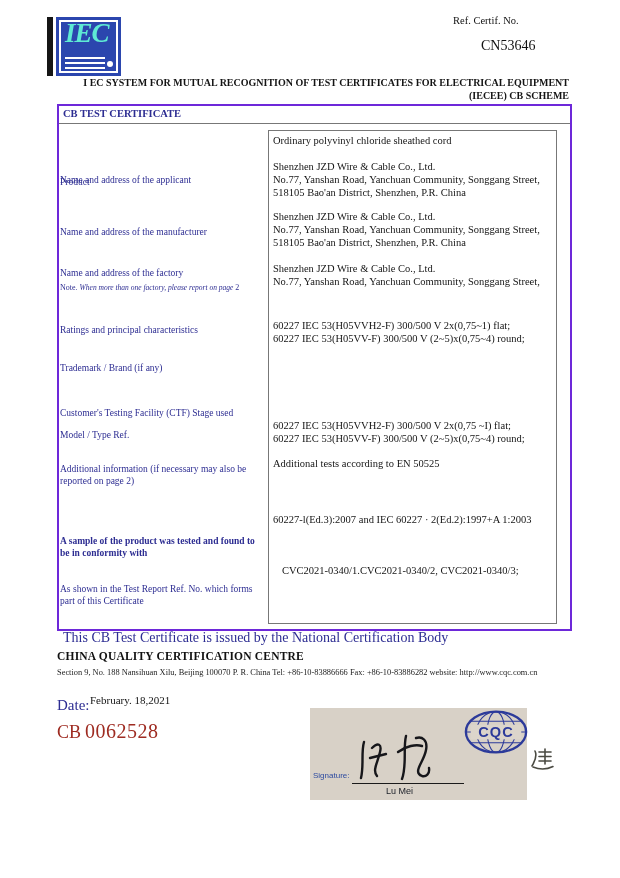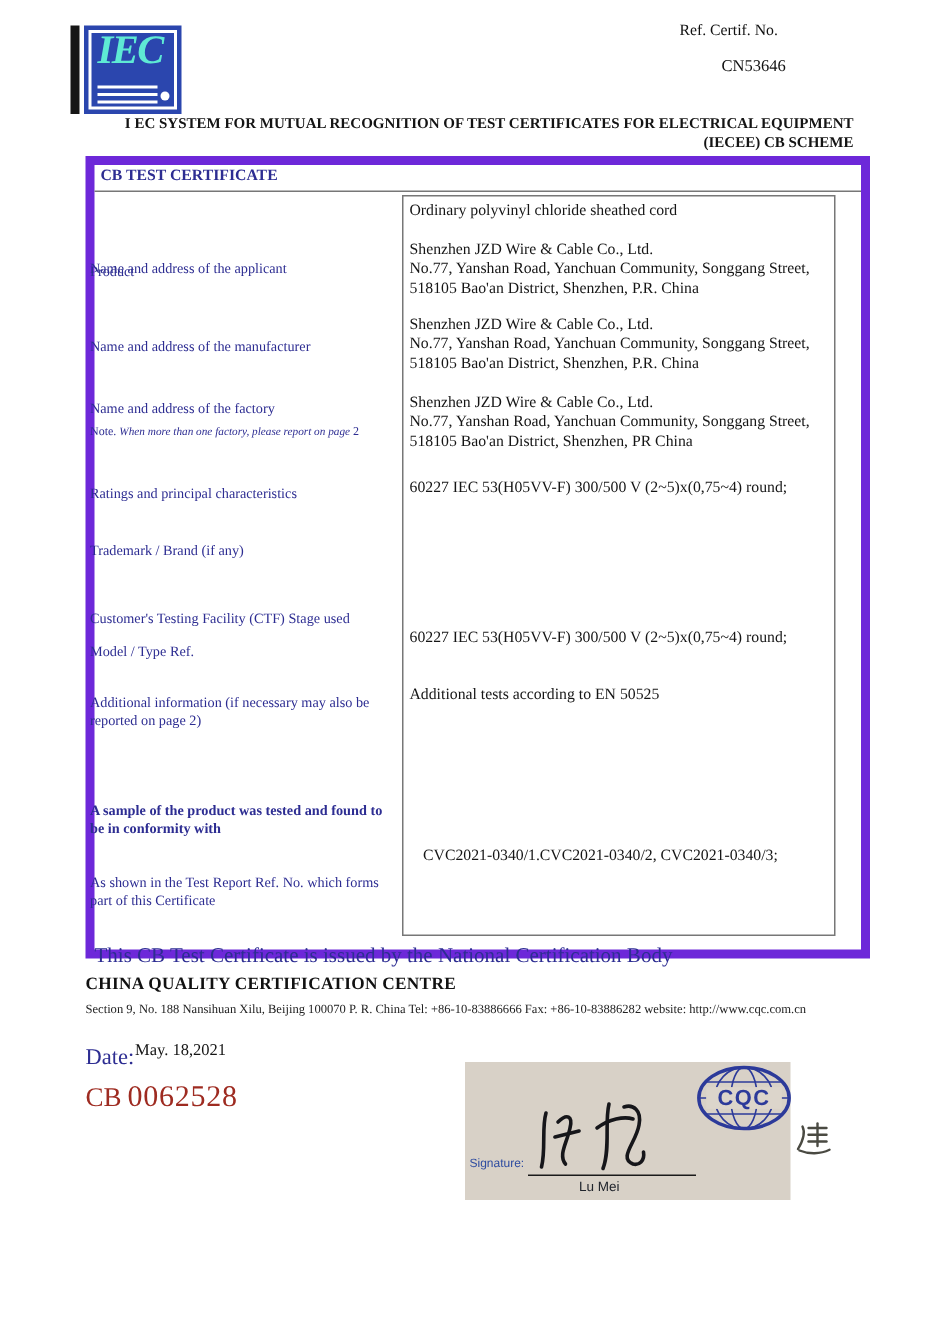--- a/index.html
+++ b/index.html
@@ -14,26 +14,26 @@
   .iec-logo{left:47px;top:17px;width:76px;height:59px;}
   .iec-bar{position:absolute;left:0;top:0;width:6px;height:59px;background:#161616;}
   .iec-box{position:absolute;left:9px;top:0;width:65px;height:59px;background:#2b46ae;}
   .iec-frame{position:absolute;left:3px;top:3px;right:3px;bottom:3px;border:2px solid #ffffff;}
   .iec-text{position:absolute;left:9px;top:1px;color:#5eead4;font-weight:bold;font-style:italic;
     font-size:27px;letter-spacing:-1px;font-family:"Liberation Serif",serif;}
   .iec-line{position:absolute;left:9px;height:2px;width:40px;background:#fff;}
   .iec-dot{position:absolute;left:51px;top:44px;width:6px;height:6px;border-radius:50%;background:#fff;}
 
   .ref-label{left:453px;top:15px;font-size:10.5px;}
-  .ref-value{left:481px;top:38px;font-size:11px;}
+  .ref-value{left:481px;top:38px;font-size:14px;}
 
   .scheme{left:57px;top:77px;width:512px;font-weight:bold;font-size:10px;line-height:12.5px;color:#141414;text-align:right;}
 
   
-  .outer-box{left:57px;top:104px;width:511px;height:523px;border:6px solid #6d28d9;}
+  .outer-box{left:57px;top:104px;width:511px;height:523px;border:2px solid #6d28d9;}
   .cert-title{position:absolute;left:0;top:0;right:0;height:15px;padding:2px 4px 0 4px;
     border-bottom:1px solid #777;color:#2d2d92;font-weight:bold;font-size:10.5px;}
   .inner-box{left:268px;top:130px;width:287px;height:492px;border:1px solid #777;}
 
   .lbl{left:60px;width:202px;color:#2d2d92;font-size:9.5px;line-height:11.5px;}
   .val{left:273px;width:276px;color:#151515;font-size:10.5px;line-height:13px;}
   .note{left:60px;width:210px;color:#2d2d92;font-size:8px;}
   .note i{font-size:7.5px;}
 
   .l-product{top:134px;margin-top:43px;} .v-product{top:134px;}
@@ -123,44 +123,46 @@
 
 <div class="abs val v-manufacturer">
   <div>Shenzhen JZD Wire &amp; Cable Co., Ltd.</div>
   <div>No.77, Yanshan Road, Yanchuan Community, Songgang Street,</div>
   <div>518105 Bao'an District, Shenzhen, P.R. China</div>
 </div>
 
 <div class="abs val v-factory">
   <div>Shenzhen JZD Wire &amp; Cable Co., Ltd.</div>
   <div>No.77, Yanshan Road, Yanchuan Community, Songgang Street,</div>
-  <div>518105 Bao'an District, Shenzhen, PR China</div>
 </div>
 
 <div class="abs val v-ratings">
+  <div>60227 IEC 53(H05VVH2-F) 300/500 V 2x(0,75~1) flat;</div>
   <div>60227 IEC 53(H05VV-F) 300/500 V (2~5)x(0,75~4) round;</div>
 </div>
 
 <div class="abs val v-model">
+  <div>60227 IEC 53(H05VVH2-F) 300/500 V 2x(0,75 ~I) flat;</div>
   <div>60227 IEC 53(H05VV-F) 300/500 V (2~5)x(0,75~4) round;</div>
 </div>
 
 <div class="abs val v-additional">Additional tests according to EN 50525</div>
 
 <div class="abs val v-sample">
+  <div>60227-l(Ed.3):2007 and IEC 60227 · 2(Ed.2):1997+A 1:2003</div>
 </div>
 
 <div class="abs val v-report">CVC2021-0340/1.CVC2021-0340/2, CVC2021-0340/3;</div>
 
 <div class="abs footer-note">This CB Test Certificate is issued by the National Certification Body</div>
 
 <div class="abs issuer-name">CHINA QUALITY CERTIFICATION CENTRE</div>
 <div class="abs issuer-address">Section 9, No. 188 Nansihuan Xilu, Beijing 100070 P. R. China Tel: +86-10-83886666 Fax: +86-10-83886282 website: http://www.cqc.com.cn</div>
 <div class="abs date-label">Date:</div>
-<div class="abs date-value">May. 18,2021</div>
+<div class="abs date-value">February. 18,2021</div>
 <div class="abs cb-line">
   <span class="cb-prefix">CB</span>
   <span class="cb-number">0062528</span>
 </div>
 
 <div class="abs scan-block"></div>
 
 <svg class="abs cqc-logo" viewBox="0 0 70 50" xmlns="http://www.w3.org/2000/svg">
   <ellipse cx="35" cy="25" rx="31" ry="21" fill="none" stroke="#2c3a9a" stroke-width="2.4"></ellipse>
   <ellipse cx="35" cy="25" rx="20" ry="21" fill="none" stroke="#2c3a9a" stroke-width="1.1"></ellipse>

